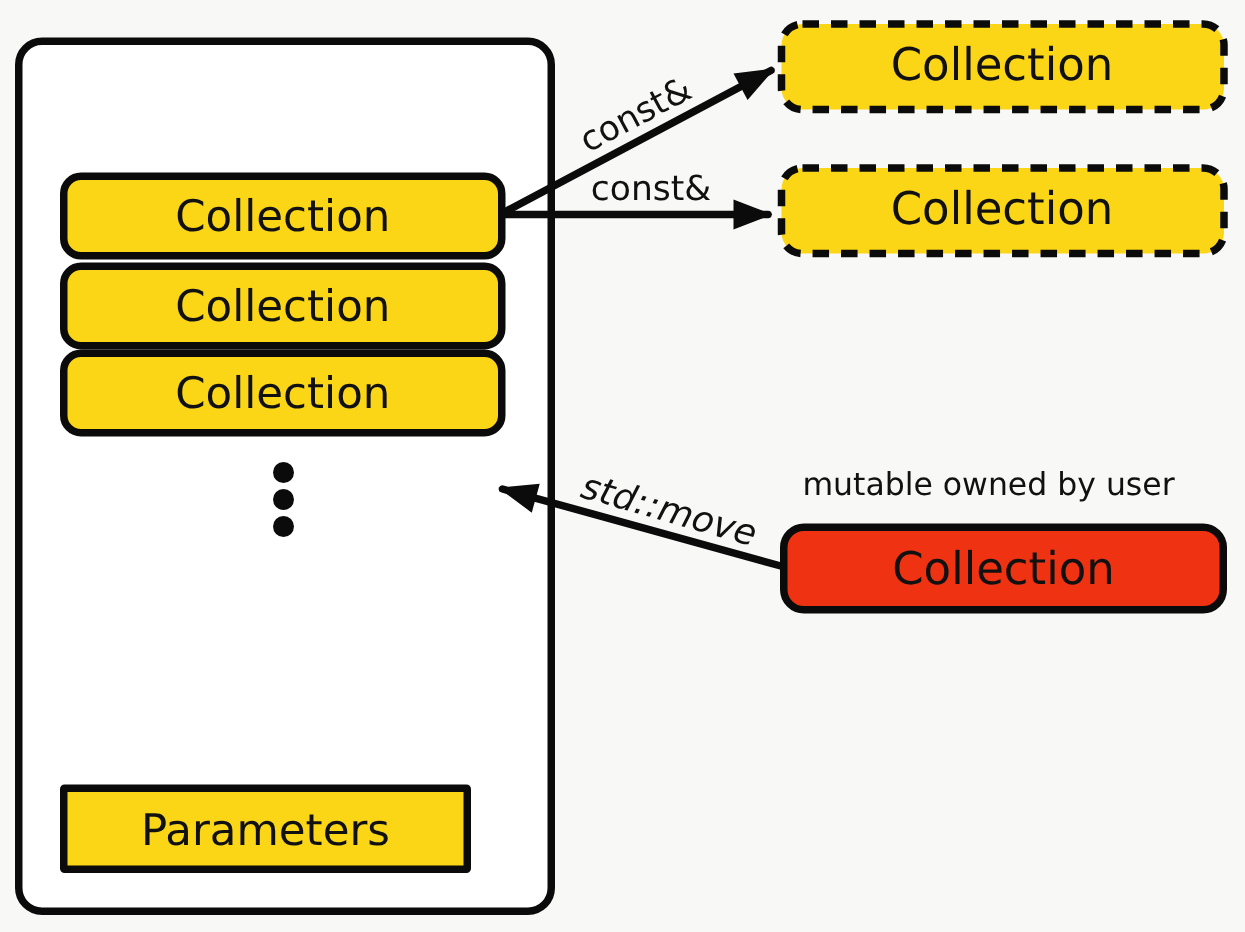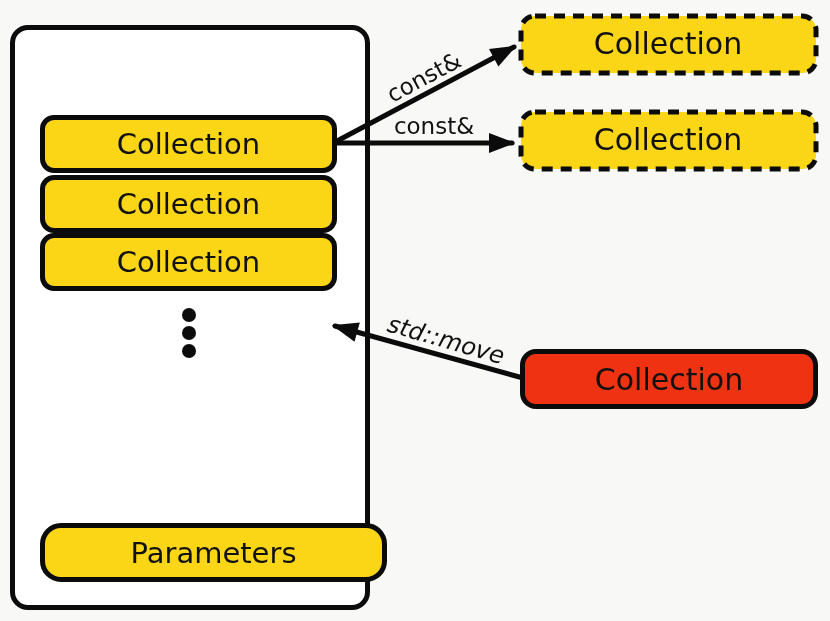--- a/index.html
+++ b/index.html
@@ -44,21 +44,21 @@
     justify-content: center;
     border: 5px solid var(--outline);
     border-radius: 14px;
     background: var(--yellow);
     font-size: 29px;
     color: #111;
   }
   .col-1 { left: 40px; top: 115px; width: 297px; height: 58px; }
   .col-2 { left: 40px; top: 175px; width: 297px; height: 58px; }
   .col-3 { left: 40px; top: 233px; width: 297px; height: 58px; }
-  .params { left: 40px; top: 523px; width: 347px; height: 59px; border-radius: 21px; }
+  .params { left: 40px; top: 523px; width: 274px; height: 59px; border-radius: 3px; }
   .red-box {
     position: absolute;
     left: 520px; top: 349px;
     width: 298px; height: 60px;
     display: flex; align-items: center; justify-content: center;
     background: var(--red);
     border: 5px solid var(--outline);
     border-radius: 16px;
     font-size: 30px;
     color: #111;
@@ -148,20 +148,21 @@
     <g>
       <circle class="dot" cx="189" cy="315" r="7"></circle>
       <circle class="dot" cx="189" cy="333" r="7"></circle>
       <circle class="dot" cx="189" cy="351" r="7"></circle>
     </g>
   </svg>
 
   <div class="dashed-label dashed-label-1">Collection</div>
   <div class="dashed-label dashed-label-2">Collection</div>
 
+  <div class="caption">mutable owned by user</div>
   <div class="red-box">
     <span>Collection</span>
   </div>
 
   <div class="arrow-label diag">const&amp;</div>
   <div class="arrow-label horiz">const&amp;</div>
   <div class="arrow-label move">std::move</div>
 
 </div>
 

